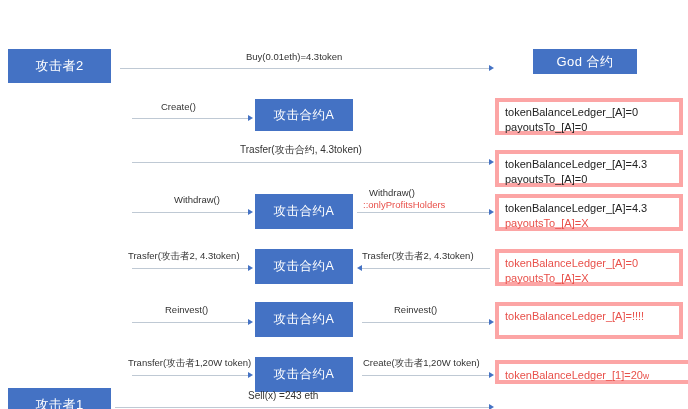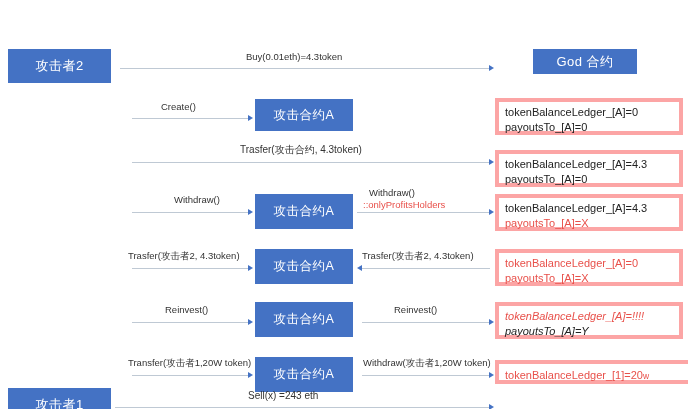--- a/index.html
+++ b/index.html
@@ -72,23 +72,22 @@
   <div class="statebox" style="left:495px;top:150px;width:188px;height:37px;">
     <div class="ln">tokenBalanceLedger_[A]=4.3</div>
     <div class="ln red">payoutsTo_[A]=X</div>
   </div>
 
   <div class="statebox" style="left:495px;top:205px;width:188px;height:37px;">
     <div class="ln red">tokenBalanceLedger_[A]=0</div>
     <div class="ln red">payoutsTo_[A]=X</div>
   </div>
 
-  <div class="statebox" style="left:495px;top:258px;width:188px;height:37px;font-style:italic;">
+  <div class="statebox" style="left:495px;top:258px;width:188px;height:37px;">
     <div class="ln red">tokenBalanceLedger_[A]=!!!!</div>
-    <div class="ln">payoutsTo_[A]=Y</div>
   </div>
 
   <div class="statebox" style="left:495px;top:316px;width:212px;height:24px;padding-top:4px;">
     <div class="ln red"><span>tokenBalanceLedger_[1]=20</span><span class="sub">w</span></div>
   </div>
 
   <div class="lbl" style="left:246px;top:7px;text-align:center;">Buy(0.01eth)=4.3token</div>
   <div class="arrow" style="left:120px;top:24px;width:370px;"></div>
   <div class="head r" style="left:489px;top:20.5px;"></div>
 
@@ -122,21 +121,21 @@
   <div class="head r" style="left:248px;top:274.5px;"></div>
 
   <div class="lbl" style="left:394px;top:260px;">Reinvest()</div>
   <div class="arrow" style="left:362px;top:278px;width:128px;"></div>
   <div class="head r" style="left:489px;top:274.5px;"></div>
 
   <div class="lbl" style="left:128px;top:313px;">Transfer(攻击者1,20W token)</div>
   <div class="arrow" style="left:132px;top:331px;width:117px;"></div>
   <div class="head r" style="left:248px;top:327.5px;"></div>
 
-  <div class="lbl" style="left:363px;top:313px;">Withdraw(攻击者1,20W token)</div>
+  <div class="lbl" style="left:363px;top:313px;">Create(攻击者1,20W token)</div>
   <div class="arrow" style="left:362px;top:331px;width:128px;"></div>
   <div class="head r" style="left:489px;top:327.5px;"></div>
 
   <div class="lbl big" style="left:248px;top:346px;text-align:right;">Sell(x) =243 eth</div>
   <div class="arrow" style="left:115px;top:363px;width:375px;"></div>
   <div class="head r" style="left:489px;top:359.5px;"></div>
 
   <div class="lbl big red" style="left:266px;top:382px;">Withdraw() =243 eth</div>
   <div class="arrow" style="left:121px;top:399px;width:560px;"></div>
   <div class="head l" style="left:116px;top:395.5px;"></div>

